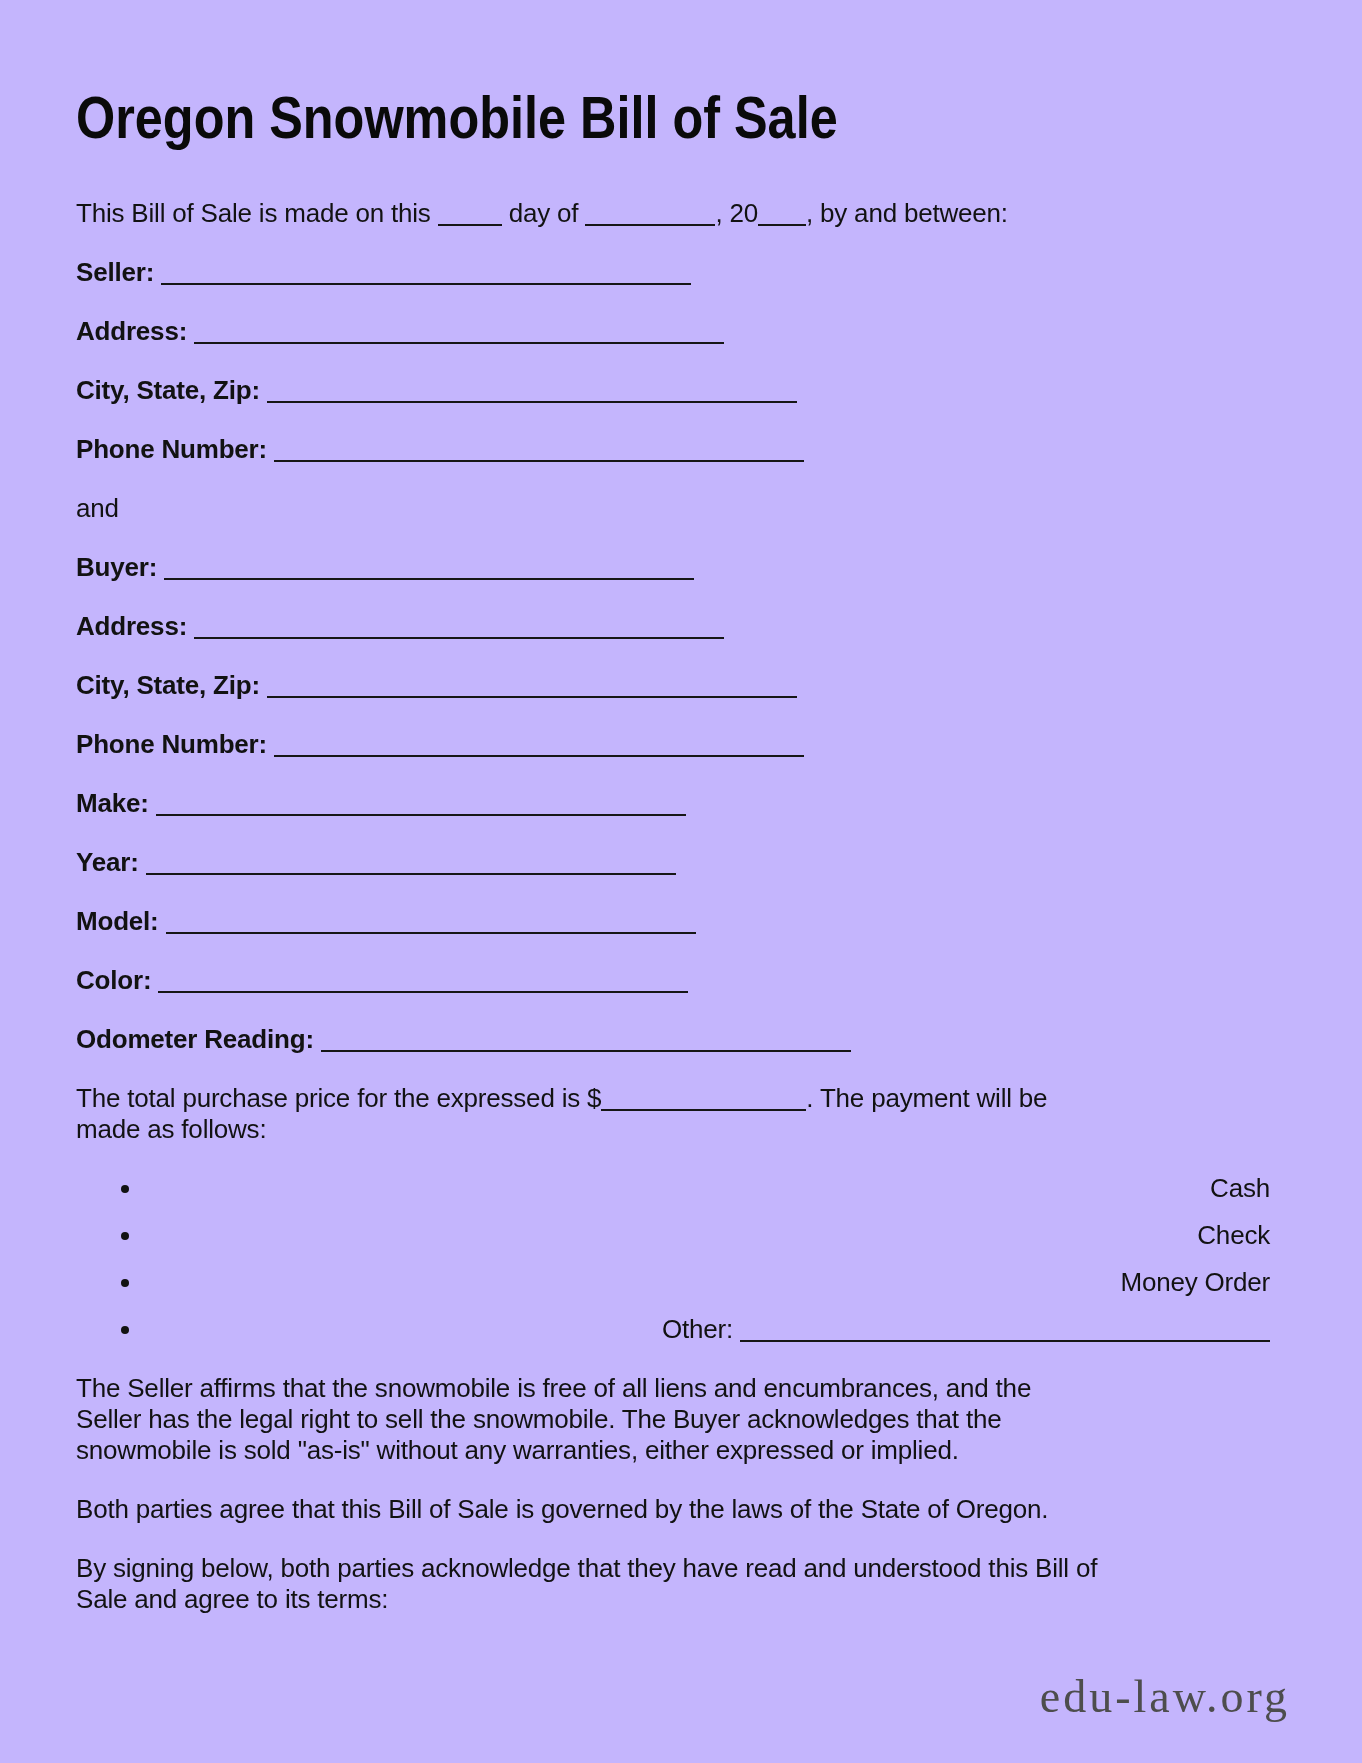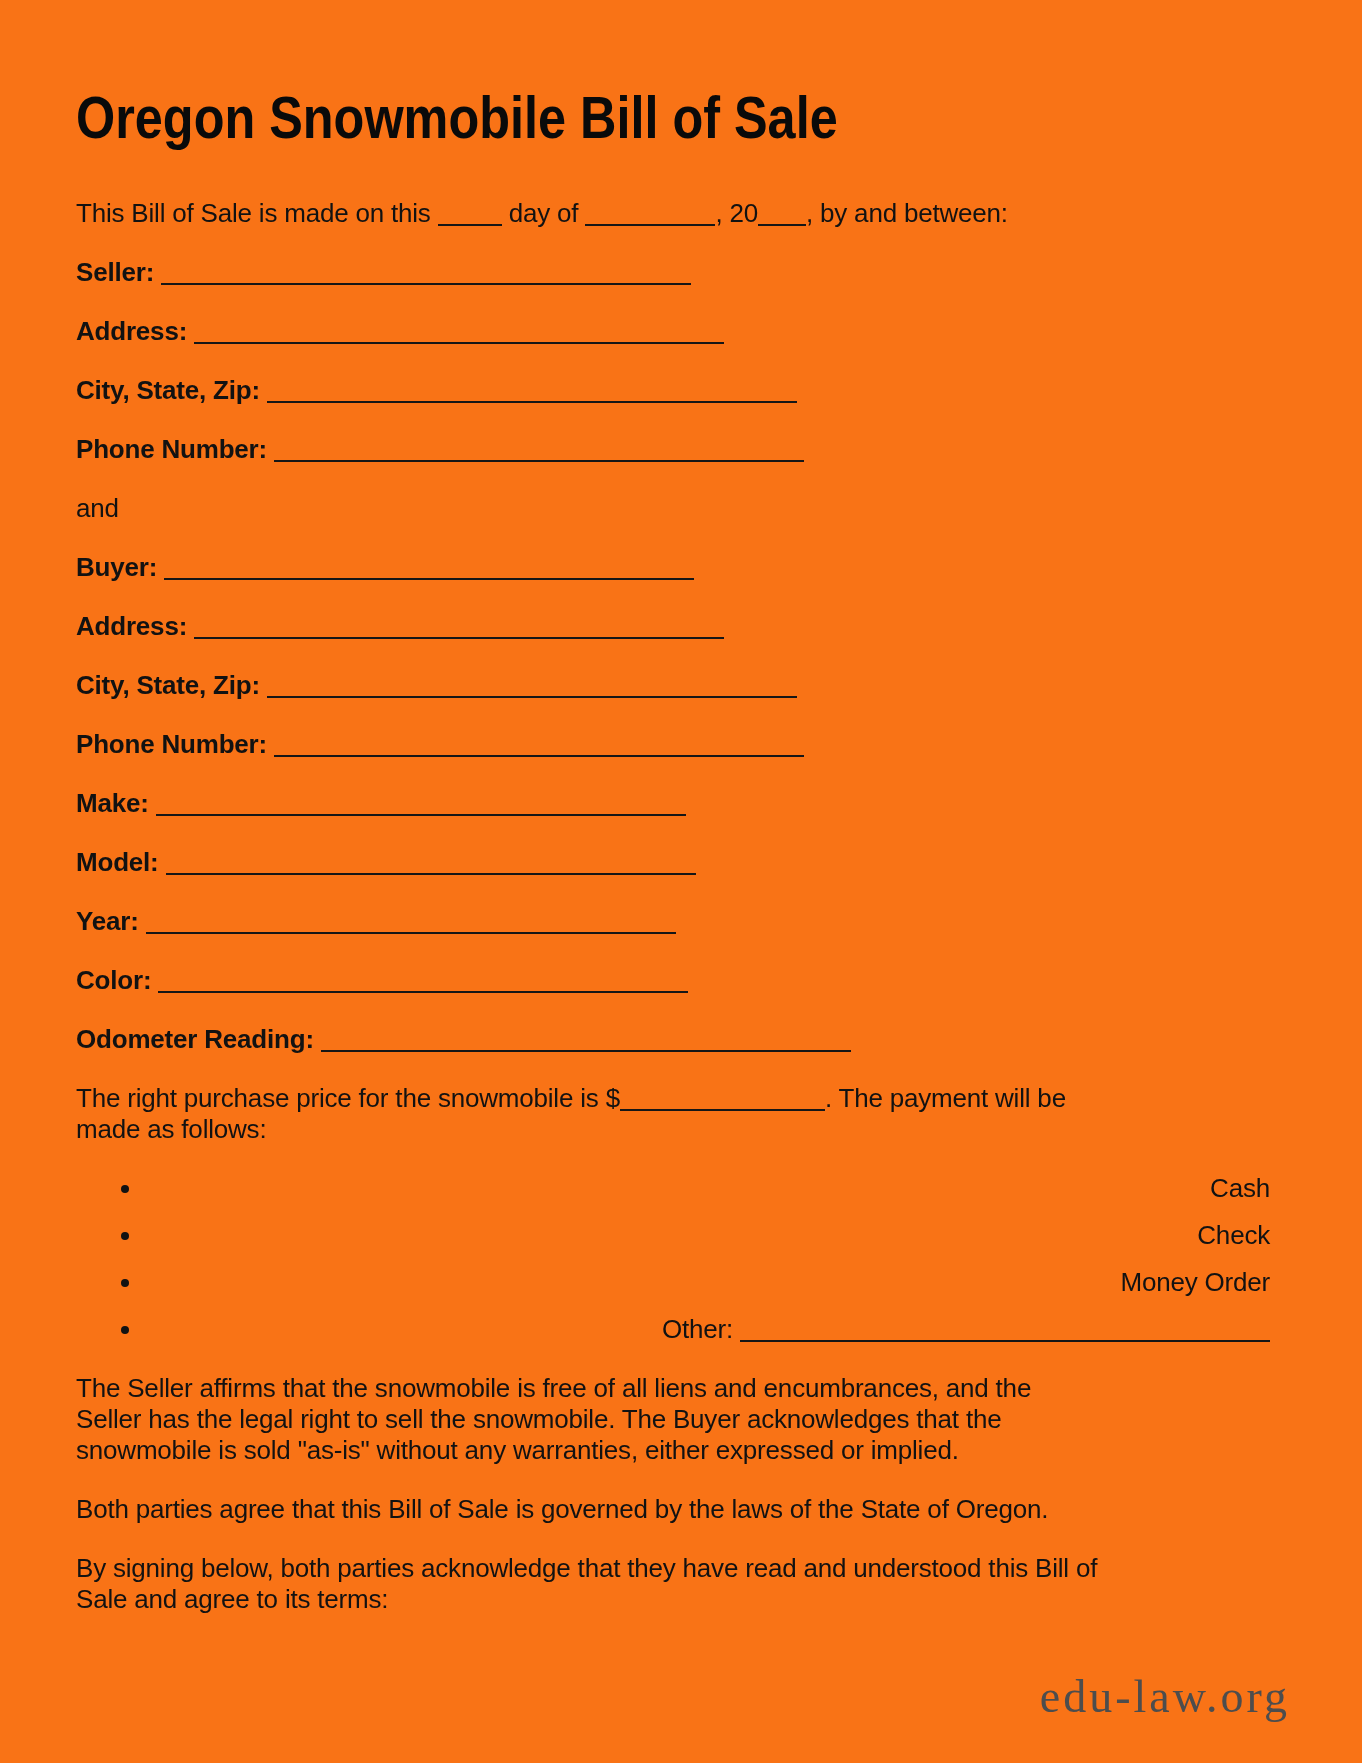--- a/index.html
+++ b/index.html
@@ -5,21 +5,21 @@
   html, body {
     margin: 0;
     padding: 0;
     background: #ffffff;
   }
   .page {
     position: relative;
     width: 1362px;
     height: 1763px;
     margin: 0 auto;
-    background: #f97316;
+    background: #c4b5fd;
     color: #121212;
     font-family: "Liberation Sans", sans-serif;
     padding: 0 76px;
     box-sizing: border-box;
     overflow: hidden;
   }
   .title {
     margin: 88px 0 50px 0;
     font-size: 60px;
     font-weight: 700;
@@ -122,37 +122,37 @@
     <span class="label">Phone Number:</span>
     <span class="blank w-std"></span>
   </div>
 
 
   <div class="field">
     <span class="label">Make:</span>
     <span class="blank w-std"></span>
   </div>
   <div class="field">
-    <span class="label">Model:</span>
+    <span class="label">Year:</span>
     <span class="blank w-std"></span>
   </div>
   <div class="field">
-    <span class="label">Year:</span>
+    <span class="label">Model:</span>
     <span class="blank w-std"></span>
   </div>
   <div class="field">
     <span class="label">Color:</span>
     <span class="blank w-std"></span>
   </div>
   <div class="field">
     <span class="label">Odometer Reading:</span>
     <span class="blank w-std"></span>
   </div>
 
-  <p class="para"><span>The right purchase price for the snowmobile is $</span><span class="blank w-price"></span><span class="ml">. The payment will be
+  <p class="para"><span>The total purchase price for the expressed is $</span><span class="blank w-price"></span><span class="ml">. The payment will be
 made as follows:</span></p>
 
   <ul class="bullets">
     <li><span>Cash</span></li>
     <li><span>Check</span></li>
     <li><span>Money Order</span></li>
     <li><span>Other:</span>
 <span class="blank w-std"></span></li>
   </ul>
 

